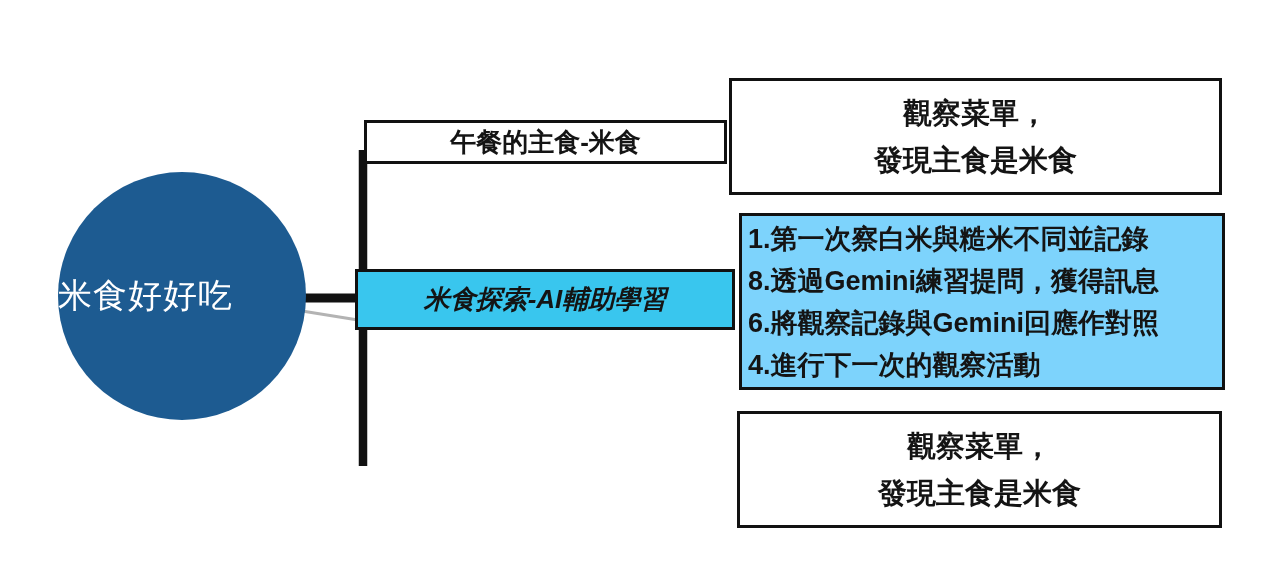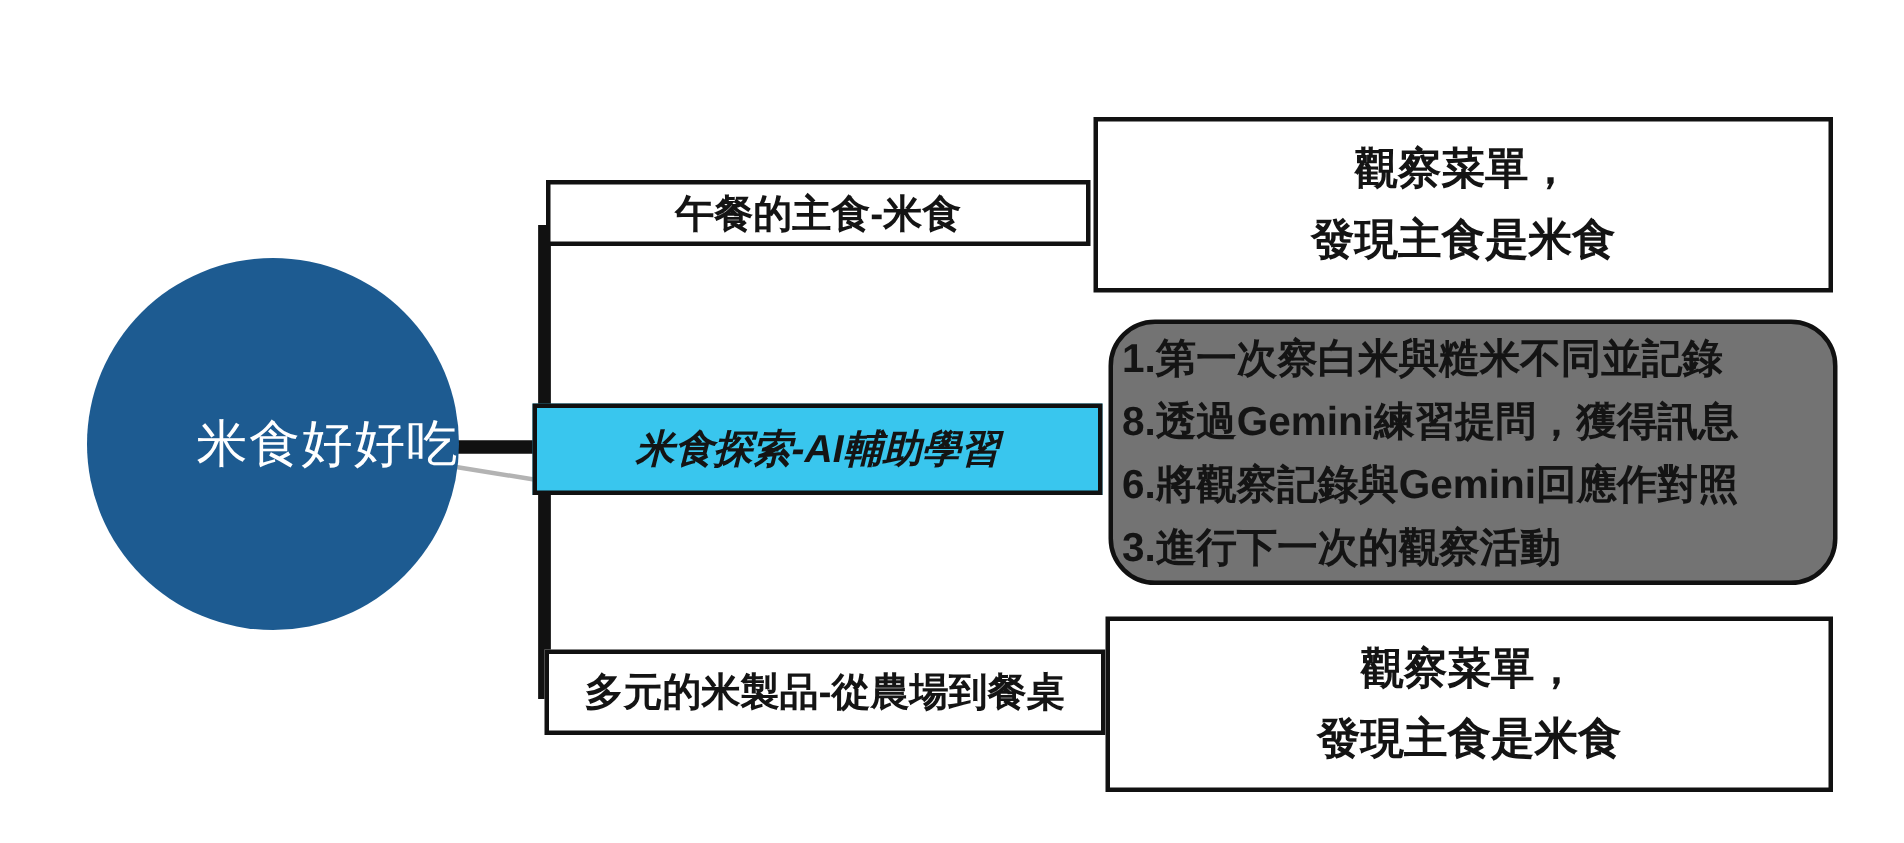--- a/index.html
+++ b/index.html
@@ -23,21 +23,21 @@
   }
   .root-node {
     position: absolute;
     left: 58px;
     top: 172px;
     width: 248px;
     height: 248px;
     border-radius: 50%;
     display: flex;
     align-items: center;
-    justify-content: flex-end;
+    justify-content: flex-start;
     color: #ffffff;
     font-size: 34px;
     font-weight: 400;
     letter-spacing: 1px;
   }
   .node-box {
     position: absolute;
     box-sizing: border-box;
     background: #ffffff;
     border: 3px solid #111111;
@@ -86,34 +86,31 @@
   </div>
 
   <div class="node-box branch branch-0">
     <span>午餐的主食-米食</span>
   </div>
 
   <div class="node-box branch branch-1" style="background: rgb(57, 198, 238); font-style: italic;">
     <span>米食探索-AI輔助學習</span>
   </div>
 
-  <div class="node-box branch branch-2">
-    <span>多元的米製品-從農場到餐桌</span>
-  </div>
 
   <div class="node-box detail detail-0">
     <div class="line">觀察菜單，</div>
     <div class="line">發現主食是米食</div>
   </div>
 
-  <div class="node-box detail detail-1" style="background: #737373; border-radius: 31px;">
+  <div class="node-box detail detail-1" style="background: #7dd3fc;">
     <div class="line">1.第一次察白米與糙米不同並記錄</div>
     <div class="line">8.透過Gemini練習提問，獲得訊息</div>
     <div class="line">6.將觀察記錄與Gemini回應作對照</div>
-    <div class="line">3.進行下一次的觀察活動</div>
+    <div class="line">4.進行下一次的觀察活動</div>
   </div>
 
   <div class="node-box detail detail-2">
     <div class="line">觀察菜單，</div>
     <div class="line">發現主食是米食</div>
   </div>
 
 </div>
 
 </body></html>

